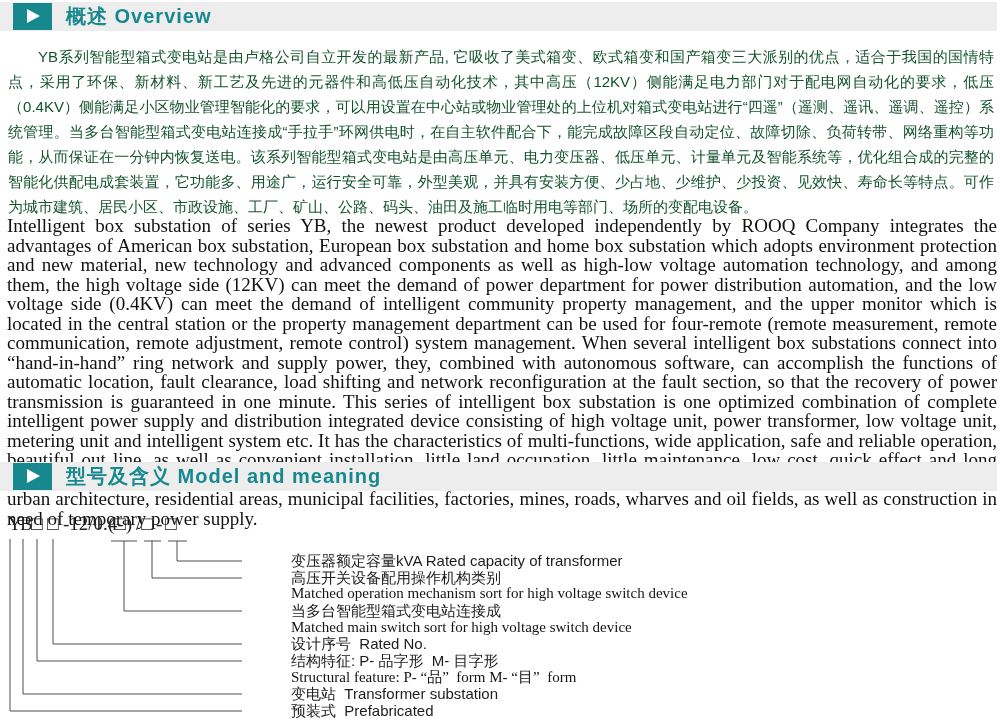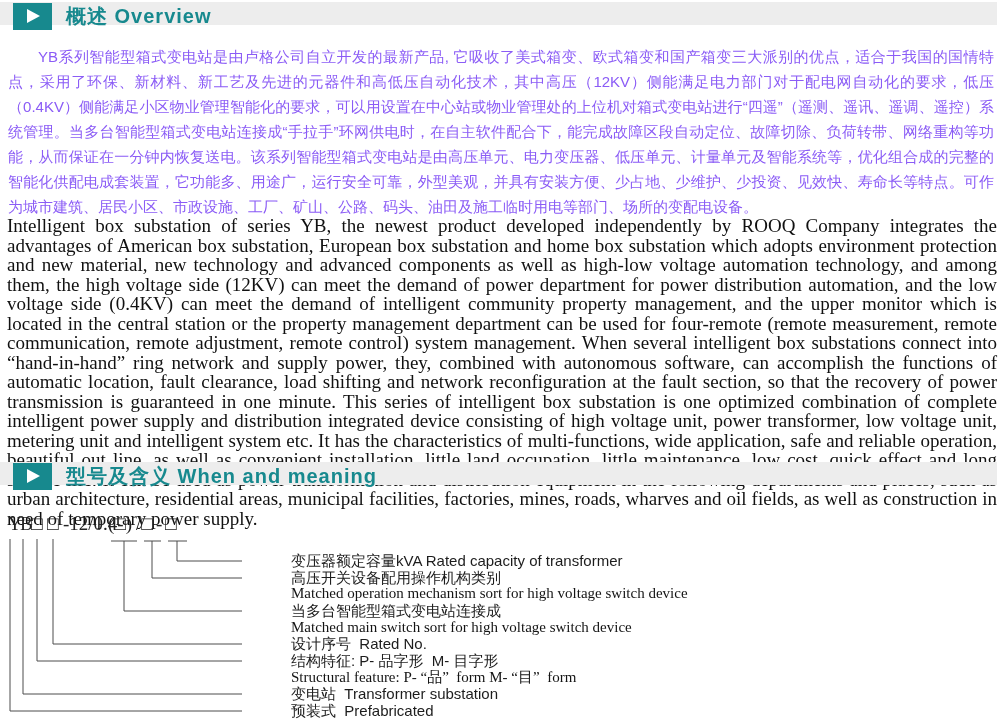--- a/index.html
+++ b/index.html
@@ -1,29 +1,29 @@
 <!DOCTYPE html>
 <html><head>
 <meta charset="utf-8">
 <style>
   html,body { margin:0; padding:0; background:#ffffff; }
   .page {
     position:relative; width:1000px; height:726px; background:#ffffff;
     overflow:hidden; font-family:"Liberation Sans", sans-serif;
   }
   
-  .bar { position:absolute; left:0; width:997px; height:23px; background:#ededed; }
+  .bar { position:absolute; left:0; width:997px; height:29px; background:#ededed; }
   .iconbox { position:absolute; left:13px; top:1px; width:39px; height:27px; background:#17898e; }
   .tri { position:absolute; left:14px; top:6px; width:0; height:0;
          border-left:13px solid #ffffff; border-top:7.5px solid transparent; border-bottom:7.5px solid transparent; }
   .bar-title { position:absolute; left:66px; top:0; line-height:29px;
                font-size:20px; font-weight:bold; color:#17898e; letter-spacing:1px; }
   
   .zh-para { position:absolute; left:8px; top:44px; width:986px;
-             font-size:15px; line-height:25px; color:#8b5cf6; text-align:justify;
+             font-size:15px; line-height:25px; color:#14532d; text-align:justify;
              text-indent:2em; font-family:"Liberation Sans", sans-serif; }
   .en-para { position:absolute; left:7px; top:216px; width:990px;
              font-size:19px; line-height:19.5px; color:#111111; text-align:justify;
              font-family:"Liberation Serif", serif; }
   
   .model-code { position:absolute; top:513px; left:0; height:26px;
                 font-family:"Liberation Serif", serif; font-size:19px; color:#222222; }
   .seg { position:absolute; top:0; white-space:pre; }
   .s0{left:8px} .s1{left:20px} .s2{left:31px} .s3{left:47px}
   .s4{left:63px} .s5{left:108px} .s6{left:136px} .s7{left:156px} .s8{left:165px}
@@ -48,21 +48,21 @@
   </div>
 
   <div class="zh-para">YB系列智能型箱式变电站是由卢格公司自立开发的最新产品, 它吸收了美式箱变、欧式箱变和国产箱变三大派别的优点，适合于我国的国情特点，采用了环保、新材料、新工艺及先进的元器件和高低压自动化技术，其中高压（12KV）侧能满足电力部门对于配电网自动化的要求，低压（0.4KV）侧能满足小区物业管理智能化的要求，可以用设置在中心站或物业管理处的上位机对箱式变电站进行“四遥”（遥测、遥讯、遥调、遥控）系统管理。当多台智能型箱式变电站连接成“手拉手”环网供电时，在自主软件配合下，能完成故障区段自动定位、故障切除、负荷转带、网络重构等功能，从而保证在一分钟内恢复送电。该系列智能型箱式变电站是由高压单元、电力变压器、低压单元、计量单元及智能系统等，优化组合成的完整的智能化供配电成套装置，它功能多、用途广，运行安全可靠，外型美观，并具有安装方便、少占地、少维护、少投资、见效快、寿命长等特点。可作为城市建筑、居民小区、市政设施、工厂、矿山、公路、码头、油田及施工临时用电等部门、场所的变配电设备。</div>
 
   <div class="en-para">Intelligent box substation of series YB, the newest product developed independently by ROOQ Company integrates the advantages of American box substation, European box substation and home box substation which adopts environment protection and new material, new technology and advanced components as well as high-low voltage automation technology, and among them, the high voltage side (12KV) can meet the demand of power department for power distribution automation, and the low voltage side (0.4KV) can meet the demand of intelligent community property management, and the upper monitor which is located in the central station or the property management department can be used for four-remote (remote measurement, remote communication, remote adjustment, remote control) system management. When several intelligent box substations connect into “hand-in-hand” ring network and supply power, they, combined with autonomous software, can accomplish the functions of automatic location, fault clearance, load shifting and network reconfiguration at the fault section, so that the recovery of power transmission is guaranteed in one minute. This series of intelligent box substation is one optimized combination of complete intelligent power supply and distribution integrated device consisting of high voltage unit, power transformer, low voltage unit, metering unit and intelligent system etc. It has the characteristics of multi-functions, wide application, safe and reliable operation, beautiful out line, as well as convenient installation, little land occupation, little maintenance, low cost, quick effect and long service life. It can be used as power transformation and distribution equipment in the following departments and places, such as urban architecture, residential areas, municipal facilities, factories, mines, roads, wharves and oil fields, as well as construction in need of temporary power supply.</div>
 
   <div class="bar" style="top:462px">
     <div class="iconbox">
       <div class="tri"></div>
     </div>
-    <div class="bar-title">型号及含义 When and meaning</div>
+    <div class="bar-title">型号及含义 Model and meaning</div>
   </div>
 
   <div class="model-code">
     <span class="seg s0">Y</span>
     <span class="seg s1">B</span>
     <span class="seg s2">□</span>
     <span class="seg s3">□</span>
     <span class="seg s4">-12/0.4-</span>
     <span class="seg s5">(□)</span>
     <span class="seg s6">/□</span>

